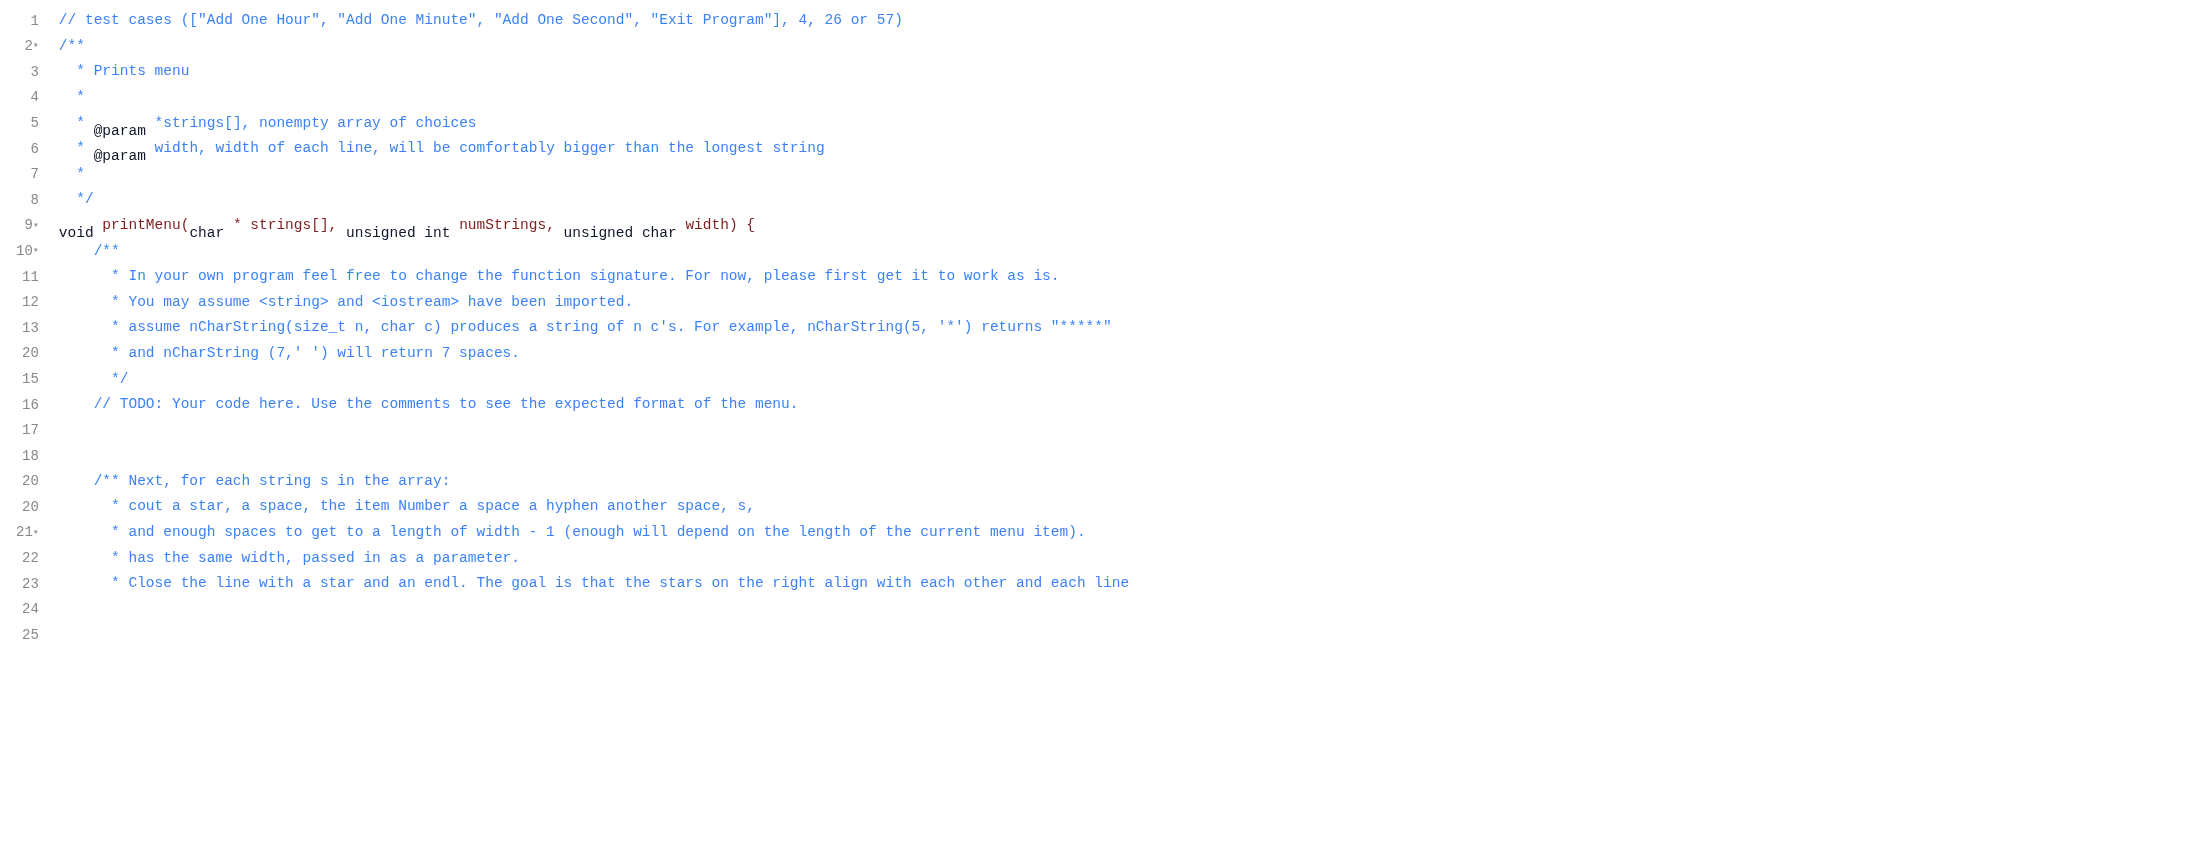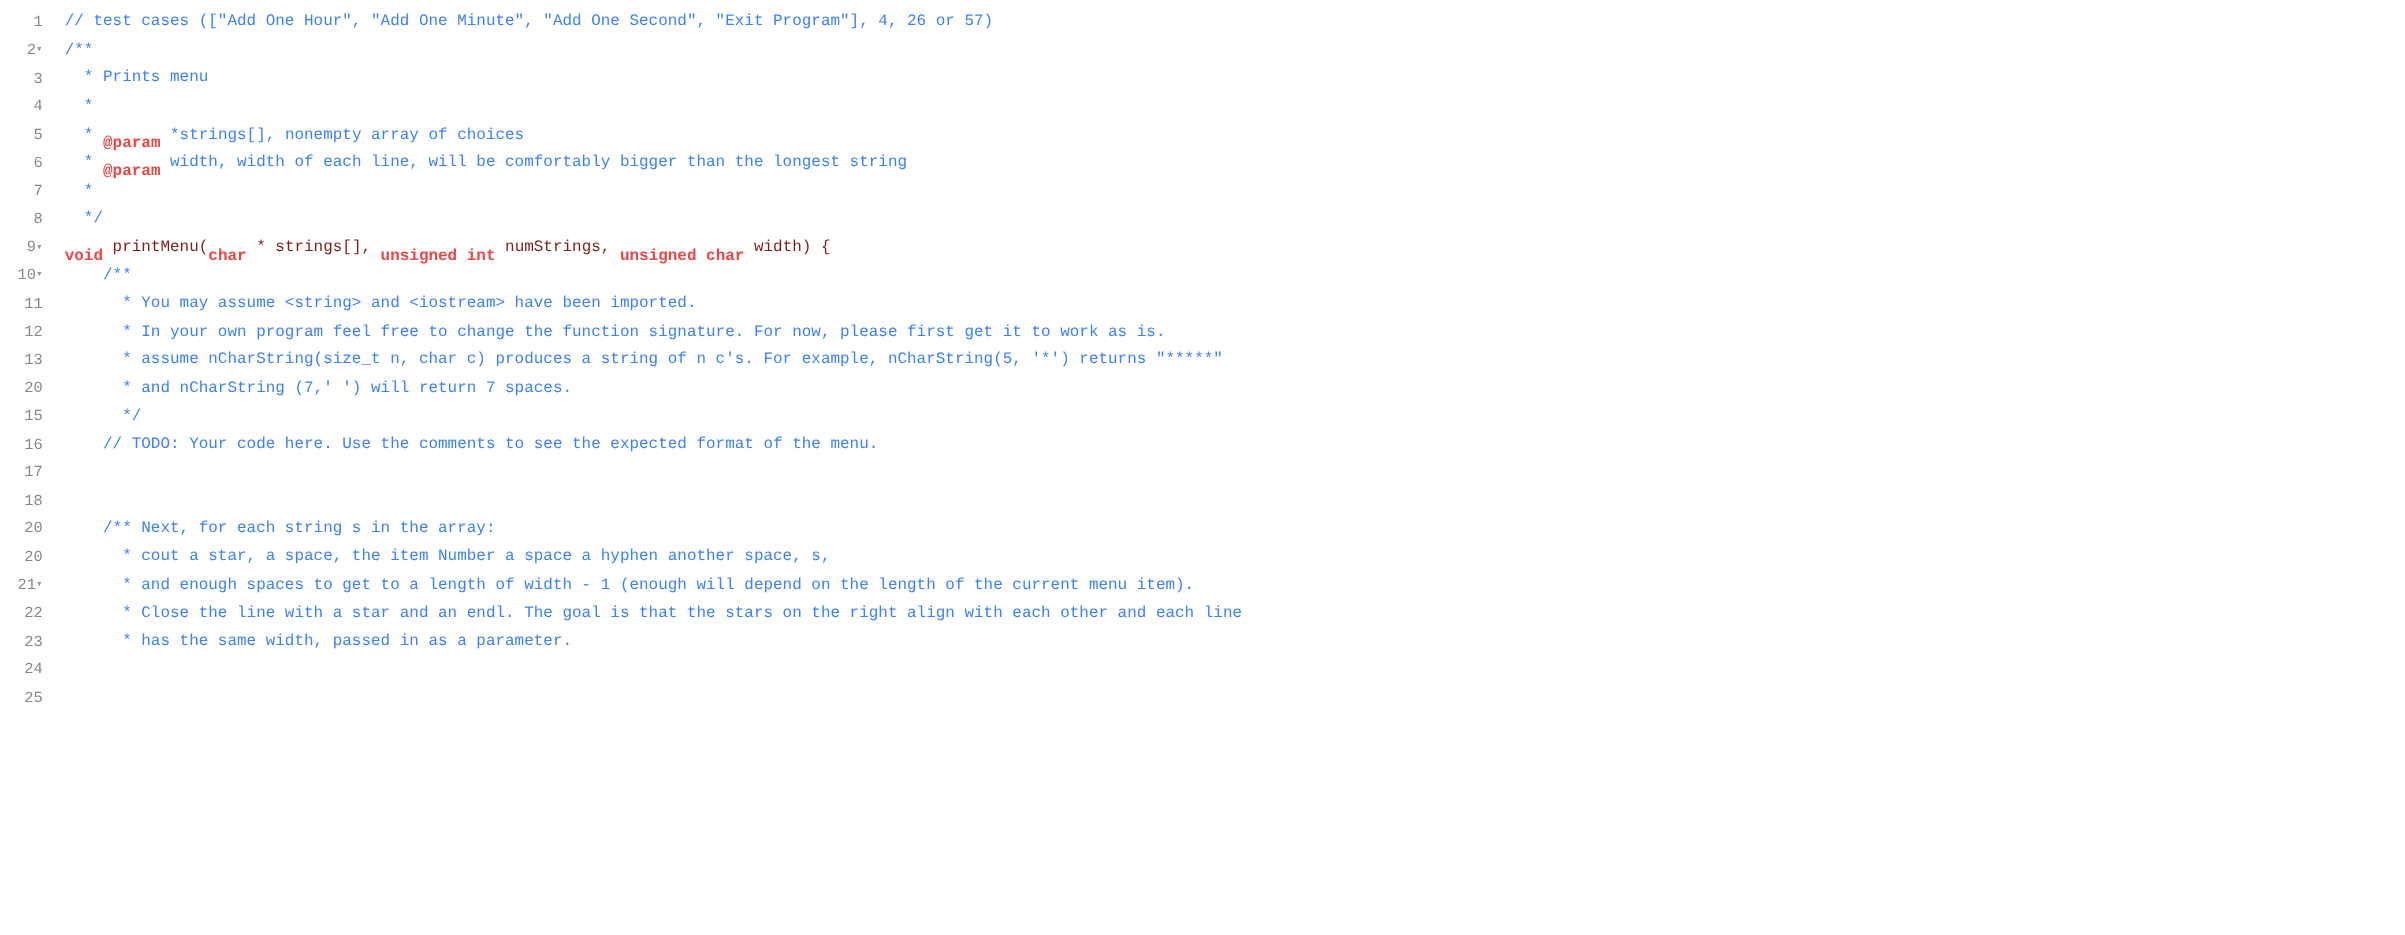--- a/index.html
+++ b/index.html
@@ -59,21 +59,21 @@
       height: 25.6px;
       display: flex;
       align-items: center;
       white-space: pre;
       font-size: 14.5px;
       color: #333;
     }
 
     
     .c-comment { color: #3b82f6; } 
-    .c-keyword { color: #ef4444; font-weight: 700; margin-top: 16px; } 
+    .c-keyword { color: #0f172a; font-weight: 400; margin-top: 16px; } 
     .c-normal { color: #7f1d1d; }
 
     .fold-btn {
       color: #999;
       font-size: 10px;
       cursor: pointer;
       display: inline-block;
     }
   </style>
 </head>
@@ -112,28 +112,28 @@
     <div class="code-line"><span class="c-comment">// test cases (["Add One Hour", "Add One Minute", "Add One Second", "Exit Program"], 4, 26 or 57)</span></div>
         <div class="code-line"><span style="display: inline-block; width: 0px;"></span><span class="c-comment">/**</span></div>
         <div class="code-line"><span class="c-comment">  * Prints menu</span></div>
         <div class="code-line"><span class="c-comment">  *</span></div>
         <div class="code-line"><span class="c-comment">  * </span><span class="c-keyword">@param</span><span class="c-comment"> *strings[], nonempty array of choices</span></div>
         <div class="code-line"><span class="c-comment">  * </span><span class="c-keyword">@param</span><span class="c-comment"> width, width of each line, will be comfortably bigger than the longest string</span></div>
         <div class="code-line"><span class="c-comment">  *</span></div>
         <div class="code-line"><span class="c-comment">  */</span></div>
         <div class="code-line"><span style="display: inline-block; width: 0px;"></span><span class="c-keyword">void</span><span class="c-normal"> printMenu(</span><span class="c-keyword">char</span><span class="c-normal"> * strings[], </span><span class="c-keyword">unsigned</span><span class="c-normal"> </span><span class="c-keyword">int</span><span class="c-normal"> numStrings, </span><span class="c-keyword">unsigned</span><span class="c-normal"> </span><span class="c-keyword">char</span><span class="c-normal"> width) {</span></div>
         <div class="code-line"><span style="display: inline-block; width: 0px;"></span><span class="c-comment">    /**</span></div>
+        <div class="code-line"><span class="c-comment">      * In your own program feel free to change the function signature. For now, please first get it to work as is.</span></div>
         <div class="code-line"><span class="c-comment">      * You may assume &lt;string&gt; and &lt;iostream&gt; have been imported.</span></div>
-        <div class="code-line"><span class="c-comment">      * In your own program feel free to change the function signature. For now, please first get it to work as is.</span></div>
         <div class="code-line"><span class="c-comment">      * assume nCharString(size_t n, char c) produces a string of n c's. For example, nCharString(5, '*') returns "*****"</span></div>
         <div class="code-line"><span class="c-comment">      * and nCharString (7,' ') will return 7 spaces.</span></div>
         <div class="code-line"><span class="c-comment">      */</span></div>
         <div class="code-line"><span class="c-comment">    // TODO: Your code here. Use the comments to see the expected format of the menu.</span></div>
         <div class="code-line"></div>
         <div class="code-line"></div>
         <div class="code-line"><span style="display: inline-block; width: 0px;"></span><span class="c-comment">    /** Next, for each string s in the array:</span></div>
         <div class="code-line"><span class="c-comment">      * cout a star, a space, the item Number a space a hyphen another space, s,</span></div>
         <div class="code-line"><span class="c-comment">      * and enough spaces to get to a length of width - 1 (enough will depend on the length of the current menu item).</span></div>
+        <div class="code-line"><span class="c-comment">      * has the same width, passed in as a parameter.</span></div>
         <div class="code-line"><span class="c-comment">      * Close the line with a star and an endl. The goal is that the stars on the right align with each other and each line</span></div>
-        <div class="code-line"><span class="c-comment">      * has the same width, passed in as a parameter.</span></div>
       </div>
   </div>
 </div>
 
 </body></html>

